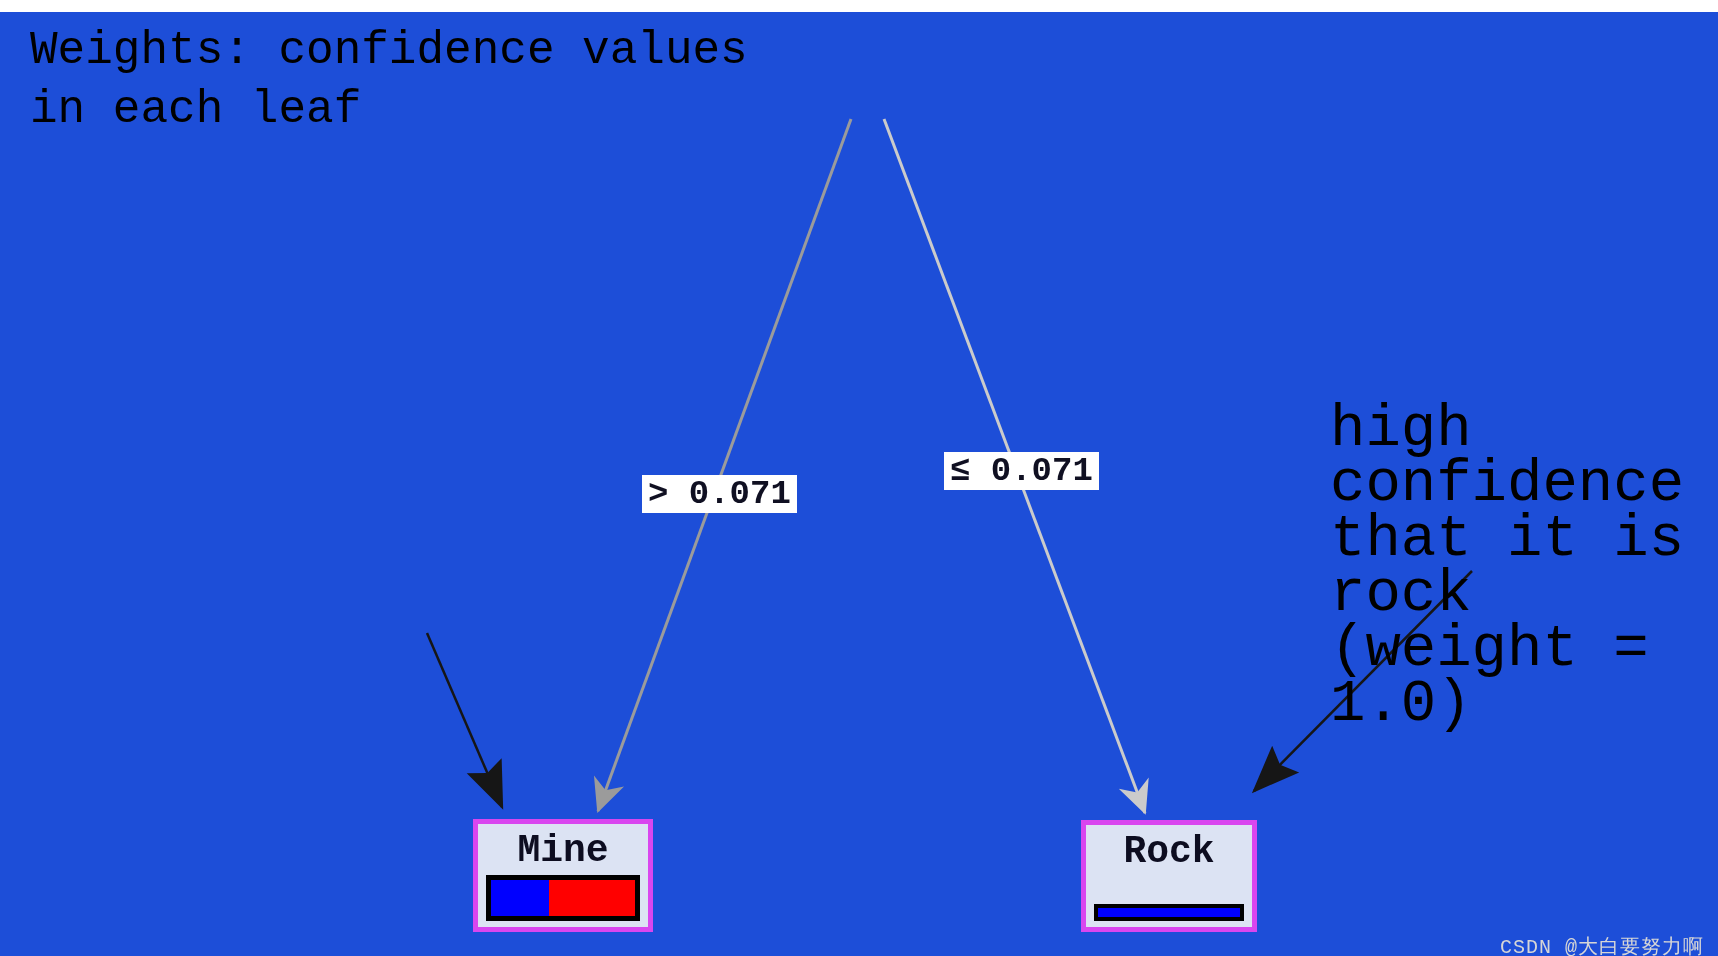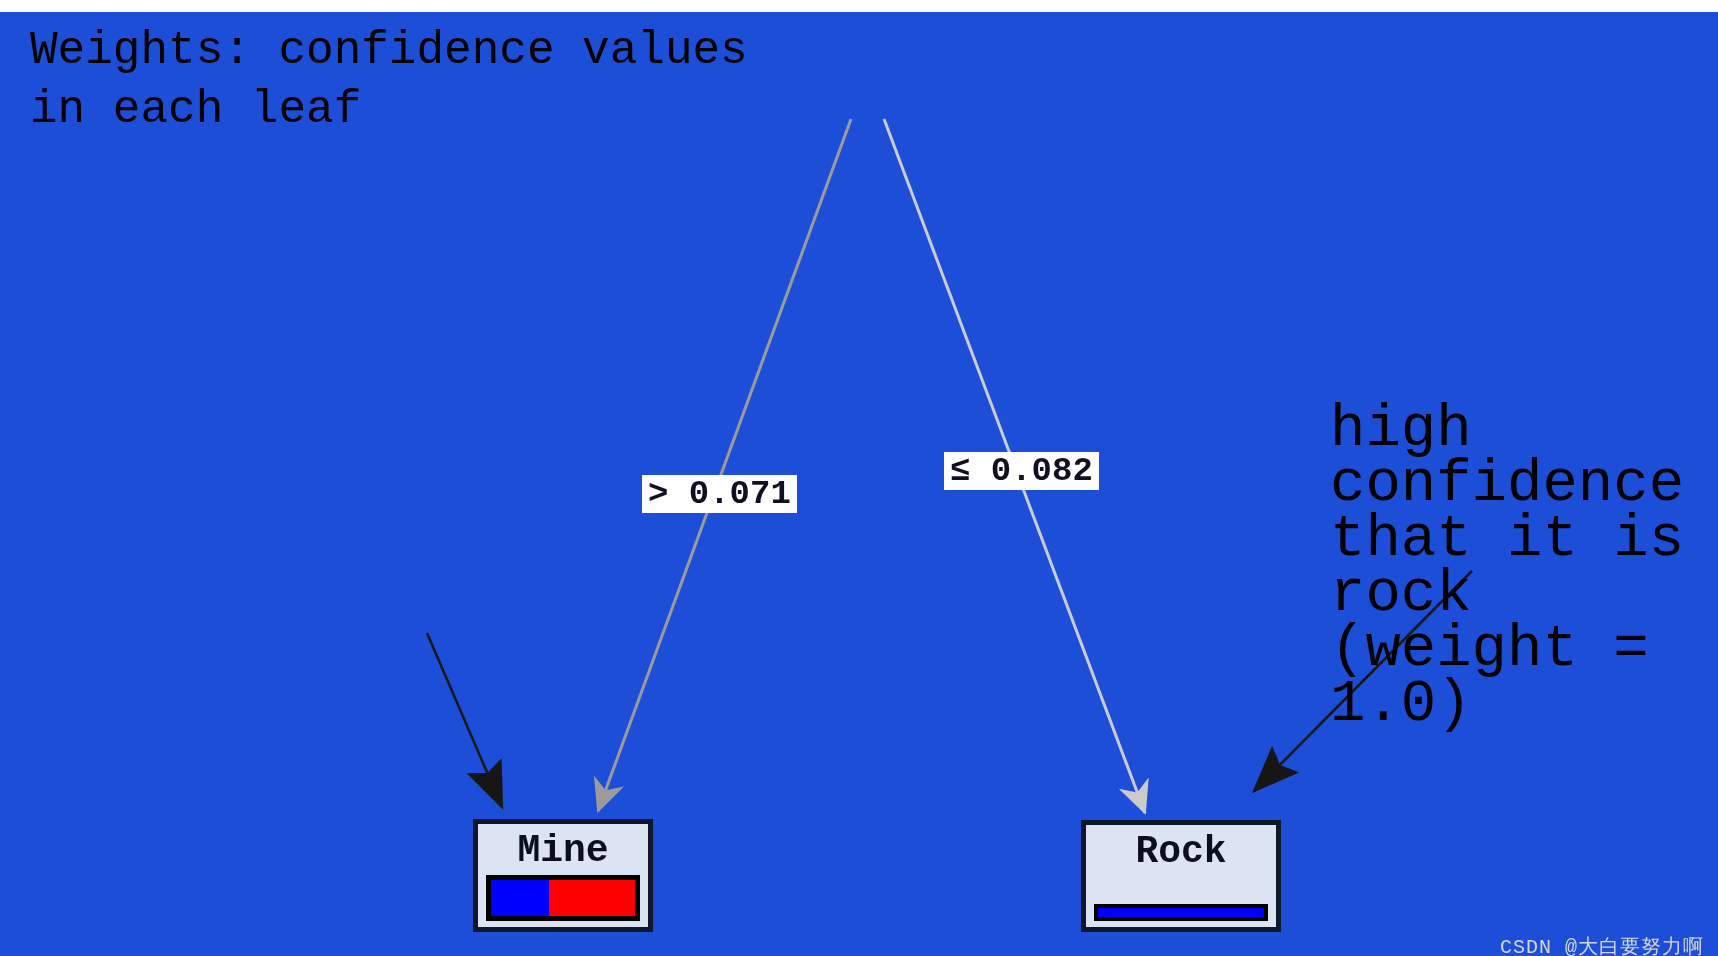--- a/index.html
+++ b/index.html
@@ -23,23 +23,23 @@
     position:absolute;box-sizing:border-box;background:#dce3f3;
     color:#0d0d20;text-align:center;
   }
   #root-node{
     left:742px;top:20px;width:246px;height:83px;
     border:3px solid #8e9ab8;border-radius:22px;
     display:flex;align-items:center;justify-content:center;
     font-size:36px;font-weight:bold;
     box-shadow:2px 3px 2px rgba(130,140,170,0.35);
   }
-  .leaf{border:5px solid #0f172a;}
+  .leaf{border:5px solid #d946ef;}
   #leaf-mine{left:473px;top:807px;width:180px;height:113px;}
-  #leaf-rock{left:1081px;top:808px;width:200px;height:112px;}
+  #leaf-rock{left:1081px;top:808px;width:176px;height:112px;}
   .leaf-label{margin-top:5px;font-size:38px;font-weight:bold;}
   .bar{
     position:absolute;left:8px;right:8px;bottom:6px;
     box-sizing:border-box;border:5px solid #000;
     display:flex;overflow:hidden;background:#fff;
   }
   .bar>div{height:100%;}
   #leaf-mine .bar{height:46px;}
   #leaf-rock .bar{height:17px;border-width:4px;}
   .edge-label{
@@ -75,21 +75,21 @@
     <line x1="884" y1="107" x2="1145" y2="801" stroke-width="3" marker-end="url(#mLight)" stroke="#cbcbcb"></line>
     <line x1="427" y1="621" x2="502" y2="795" stroke-width="2.5" marker-end="url(#mBlack)" stroke="#161616"></line>
     <line x1="1472" y1="559" x2="1254" y2="779" stroke-width="2.5" marker-end="url(#mBlack)" stroke="#161616"></line>
   </svg>
 
   <div class="heading">Weights: confidence values
 in each leaf</div>
 
 
   <div class="edge-label" id="edge-label-left">&gt; 0.071</div>
-  <div class="edge-label" id="edge-label-right">≤ 0.082</div>
+  <div class="edge-label" id="edge-label-right">≤ 0.071</div>
 
   <div class="node leaf" id="leaf-mine">
     <div class="leaf-label">Mine</div>
     <div class="bar">
         <div style="width: 40%; background: rgb(0, 0, 255);"></div>
         <div style="width: 60%; background: rgb(255, 0, 0);"></div>
       </div>
   </div>
 
   <div class="node leaf" id="leaf-rock">

